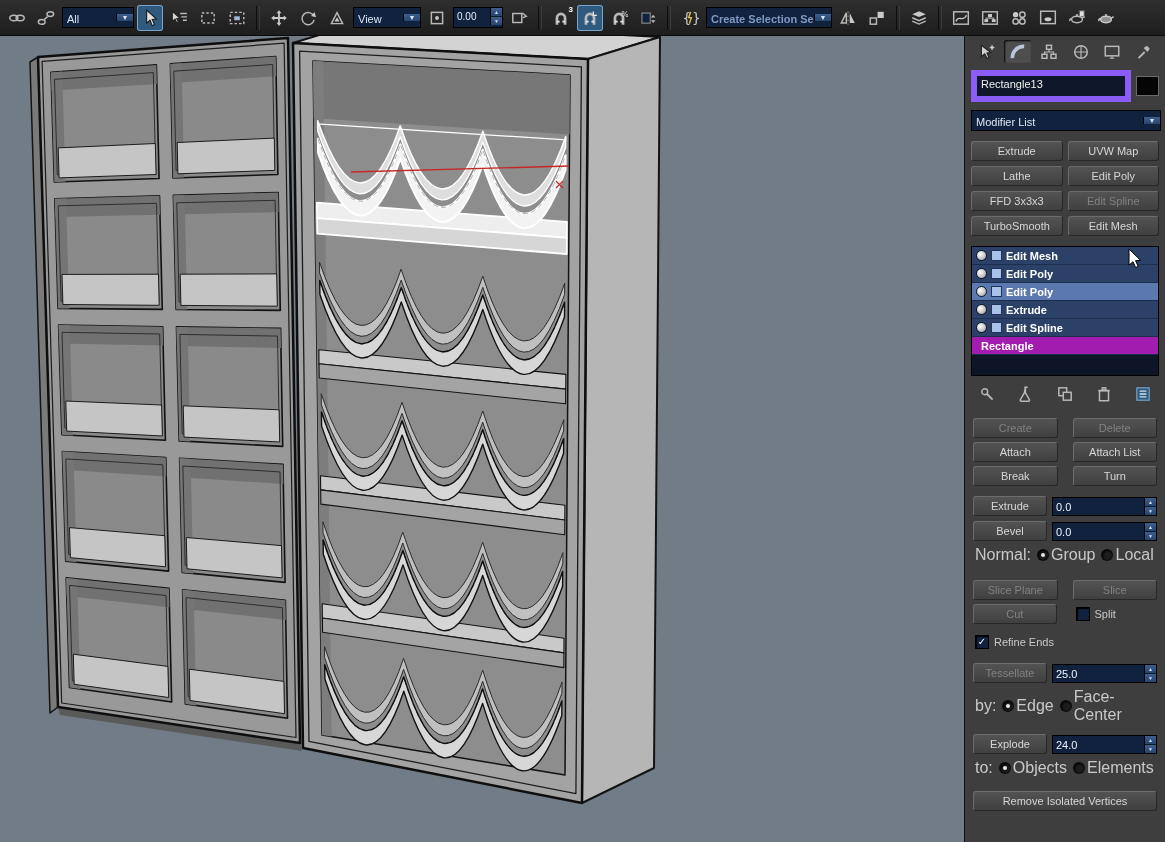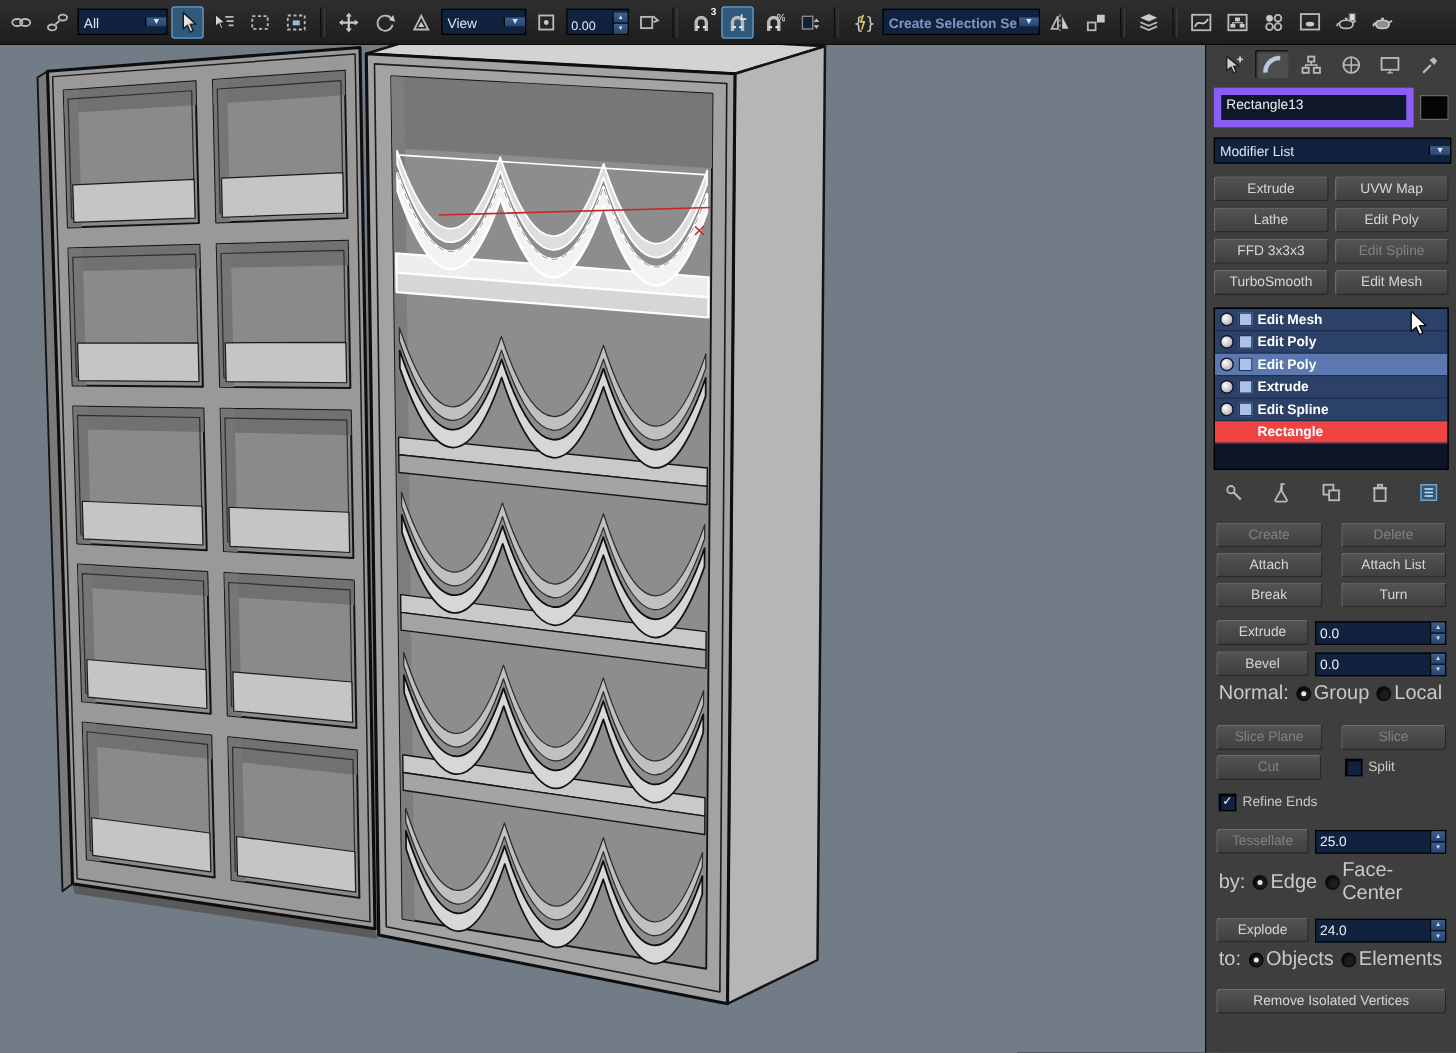--- a/index.html
+++ b/index.html
@@ -12,21 +12,21 @@
   display:flex;align-items:center;padding:0 4px;gap:3px;z-index:3}
 .tbtn{width:26px;height:26px;border-radius:3px;display:flex;align-items:center;justify-content:center;position:relative;flex:0 0 auto}
 .tbtn.active{background:#2f5a7d;box-shadow:inset 0 0 0 1px #77a5cd}
 .badge{position:absolute;top:0;right:1px;font-size:8px;font-weight:bold;color:#fff}
 .sep{width:2px;height:24px;border-left:1px solid #0d0d0d;border-right:1px solid #3d3d3d;margin:0 3px;flex:0 0 auto}
 .combo{height:19px;background:#10223d;border:1px solid #000;display:flex;align-items:center;flex:0 0 auto}
 .combo .val{flex:1;padding:2px 4px 0;color:#dde6f2;font-size:11px;white-space:nowrap;overflow:hidden}
 .combo .val.muted{color:#8099c4}
 .combo .dd{width:16px;background:linear-gradient(#3d5f8e,#27456e);color:#d7e4f5;font-size:7px;
   display:flex;align-items:center;justify-content:center;border-left:1px solid #000}
-.tfield{width:48px;height:19px;background:#10223d;border:1px solid #000;display:flex;align-items:flex-end;flex:0 0 auto}
+.tfield{width:48px;height:19px;background:#10223d;border:1px solid #000;display:flex;align-items:flex-start;flex:0 0 auto}
 .tfield .v{flex:1;color:#e6edf7;font-size:10px;padding:3px 3px 0}
 .spin{width:11px;display:flex;flex-direction:column;border-left:1px solid #000;flex:0 0 auto}
 .spin i{flex:1;font-style:normal;background:linear-gradient(#3d5f8e,#27456e);color:#cfe0f5;
   font-size:5px;line-height:8px;text-align:center}
 .spin i+i{border-top:1px solid #0a1626}
 
 
 #viewport{position:absolute;top:35px;left:0;width:977px;height:807px;background:#727c86}
 #scene{display:block}
 
@@ -42,21 +42,21 @@
 .mlist{width:100%;margin-bottom:10px}
 #modgrid{display:grid;grid-template-columns:1fr 1fr;gap:5px;margin-bottom:10px}
 .btn{height:18px;background:linear-gradient(#535353,#404040);border:1px solid #272727;
   border-top-color:#6c6c6c;border-left-color:#6c6c6c;border-radius:3px;color:#d6d6d6;font-size:11px;
   display:flex;align-items:center;justify-content:center;white-space:nowrap;overflow:hidden}
 .btn.dim{color:#828282}
 #stack{background:#0d1526;border:1px solid #000;height:128px;margin-bottom:6px;overflow:hidden}
 .srow{height:17px;display:flex;align-items:center;gap:4px;padding:0 4px;background:#2c4168;
   border-bottom:1px solid #1c2d4d;color:#fff;font-weight:bold;font-size:11px}
 .srow.sel{background:#5b79ae}
-.srow.base{background:#ef4444;padding-left:34px}
+.srow.base{background:#a21caf;padding-left:9px}
 .bulb{width:9px;height:9px;border-radius:50%;background:radial-gradient(circle at 35% 35%,#ffffff,#9a9a9a);
   border:1px solid #0d1526;flex:0 0 auto}
 .mico{width:9px;height:9px;background:#aac2e8;border:1px solid #20335a;flex:0 0 auto}
 .stacktools{display:flex;justify-content:space-between;padding:2px 4px 0;margin-bottom:15px}
 .stbtn{width:24px;height:19px;display:flex;align-items:center;justify-content:center;border-radius:2px}
 .rollout{padding:0 1px}
 .row2{display:flex;gap:15px;margin:4px 1px}
 .row2 .btn{flex:1}
 .row2 .checkwrap{flex:1;padding-left:4px}
 .rowf{display:flex;gap:5px;margin:5px 1px;align-items:center}

